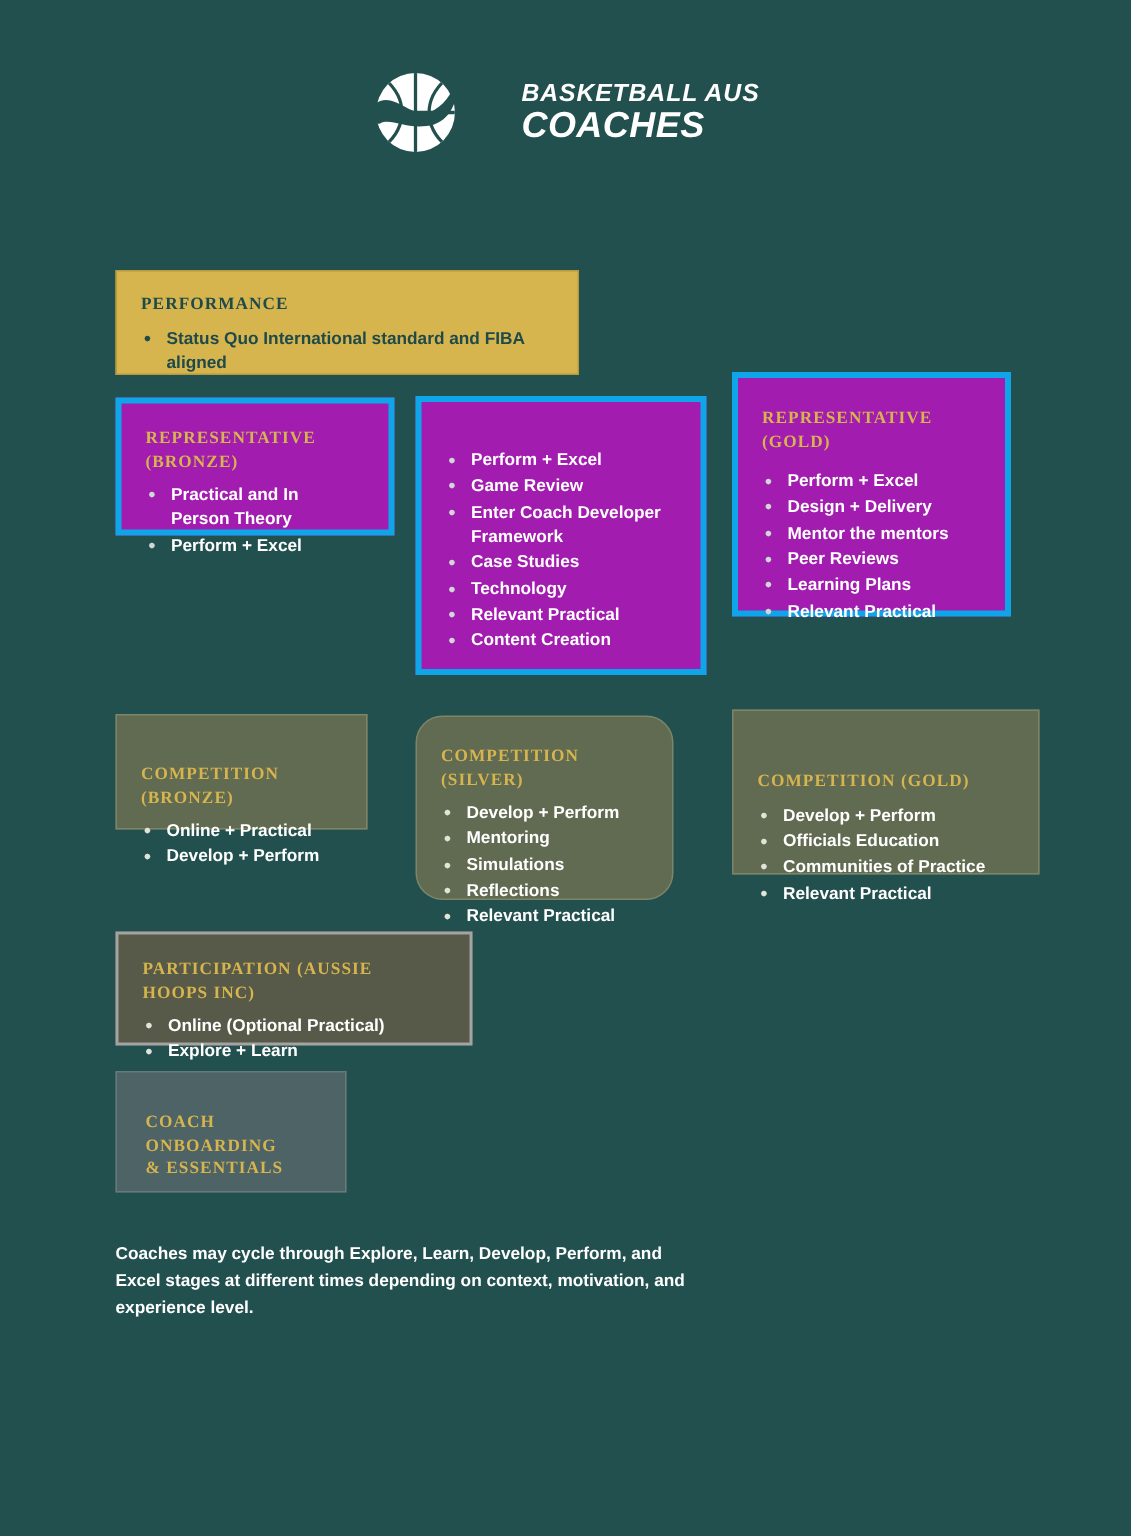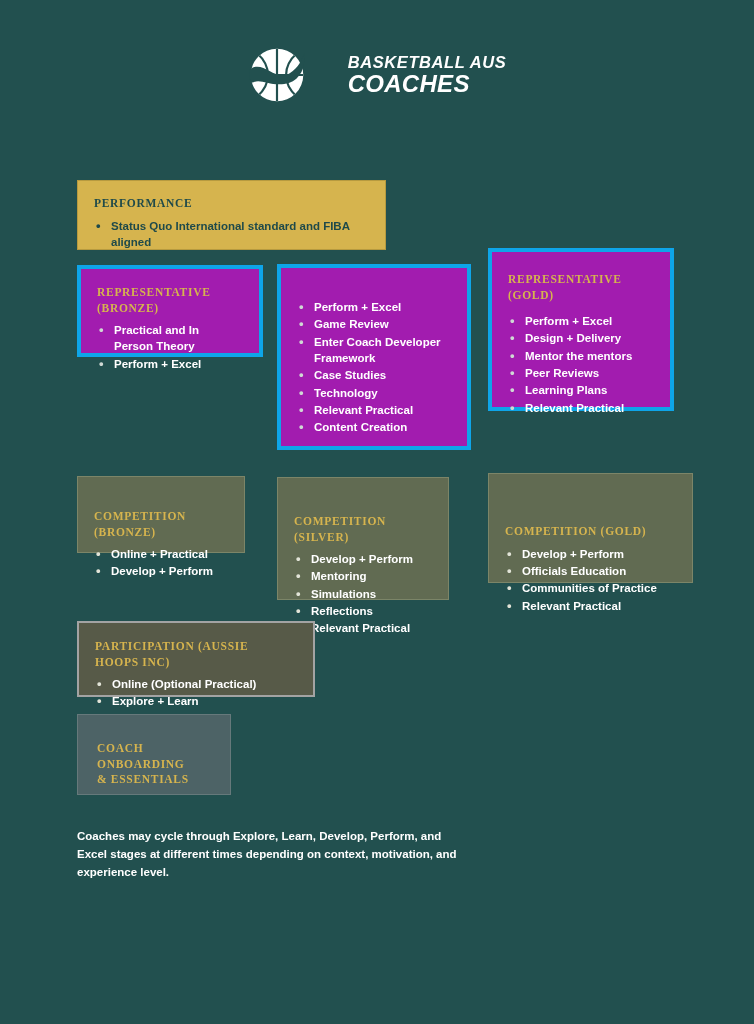--- a/index.html
+++ b/index.html
@@ -137,22 +137,22 @@
     margin: 0;
     line-height: 1.35;
   }
 
   
   #card-performance     { left: 77px;  top: 180px; width: 309px; height: 70px; padding-top: 15px; }
   #card-rep-bronze      { left: 77px;  top: 265px; width: 186px; height: 92px; }
   #card-rep-silver      { left: 277px; top: 264px; width: 194px; height: 186px; padding-top: 20px; }
   #card-rep-gold        { left: 488px; top: 248px; width: 186px; height: 163px; padding-top: 20px; }
   #card-comp-bronze     { left: 77px;  top: 476px; width: 168px; height: 77px; }
-  #card-comp-silver     { left: 277px; top: 477px; width: 172px; height: 123px; padding-top: 20px; }
-  #card-comp-gold       { left: 488px; top: 473px; width: 205px; height: 110px; padding-top: 34px; }
+  #card-comp-silver     { left: 277px; top: 477px; width: 172px; height: 123px; padding-top: 3px; border-radius: 18px; }
+  #card-comp-gold       { left: 488px; top: 473px; width: 205px; height: 110px; padding-top: 24px; }
   #card-participation   { left: 77px;  top: 621px; width: 238px; height: 76px; }
   #card-onboarding      { left: 77px;  top: 714px; width: 154px; height: 81px; padding-top: 26px; padding-left: 19px; }
 
   
   #card-rep-gold ul { margin-top: 10px; }
   #card-rep-silver ul { margin-top: 11px; }
   #card-comp-silver ul { margin-top: 6px; }
 
   
   .footnote {

